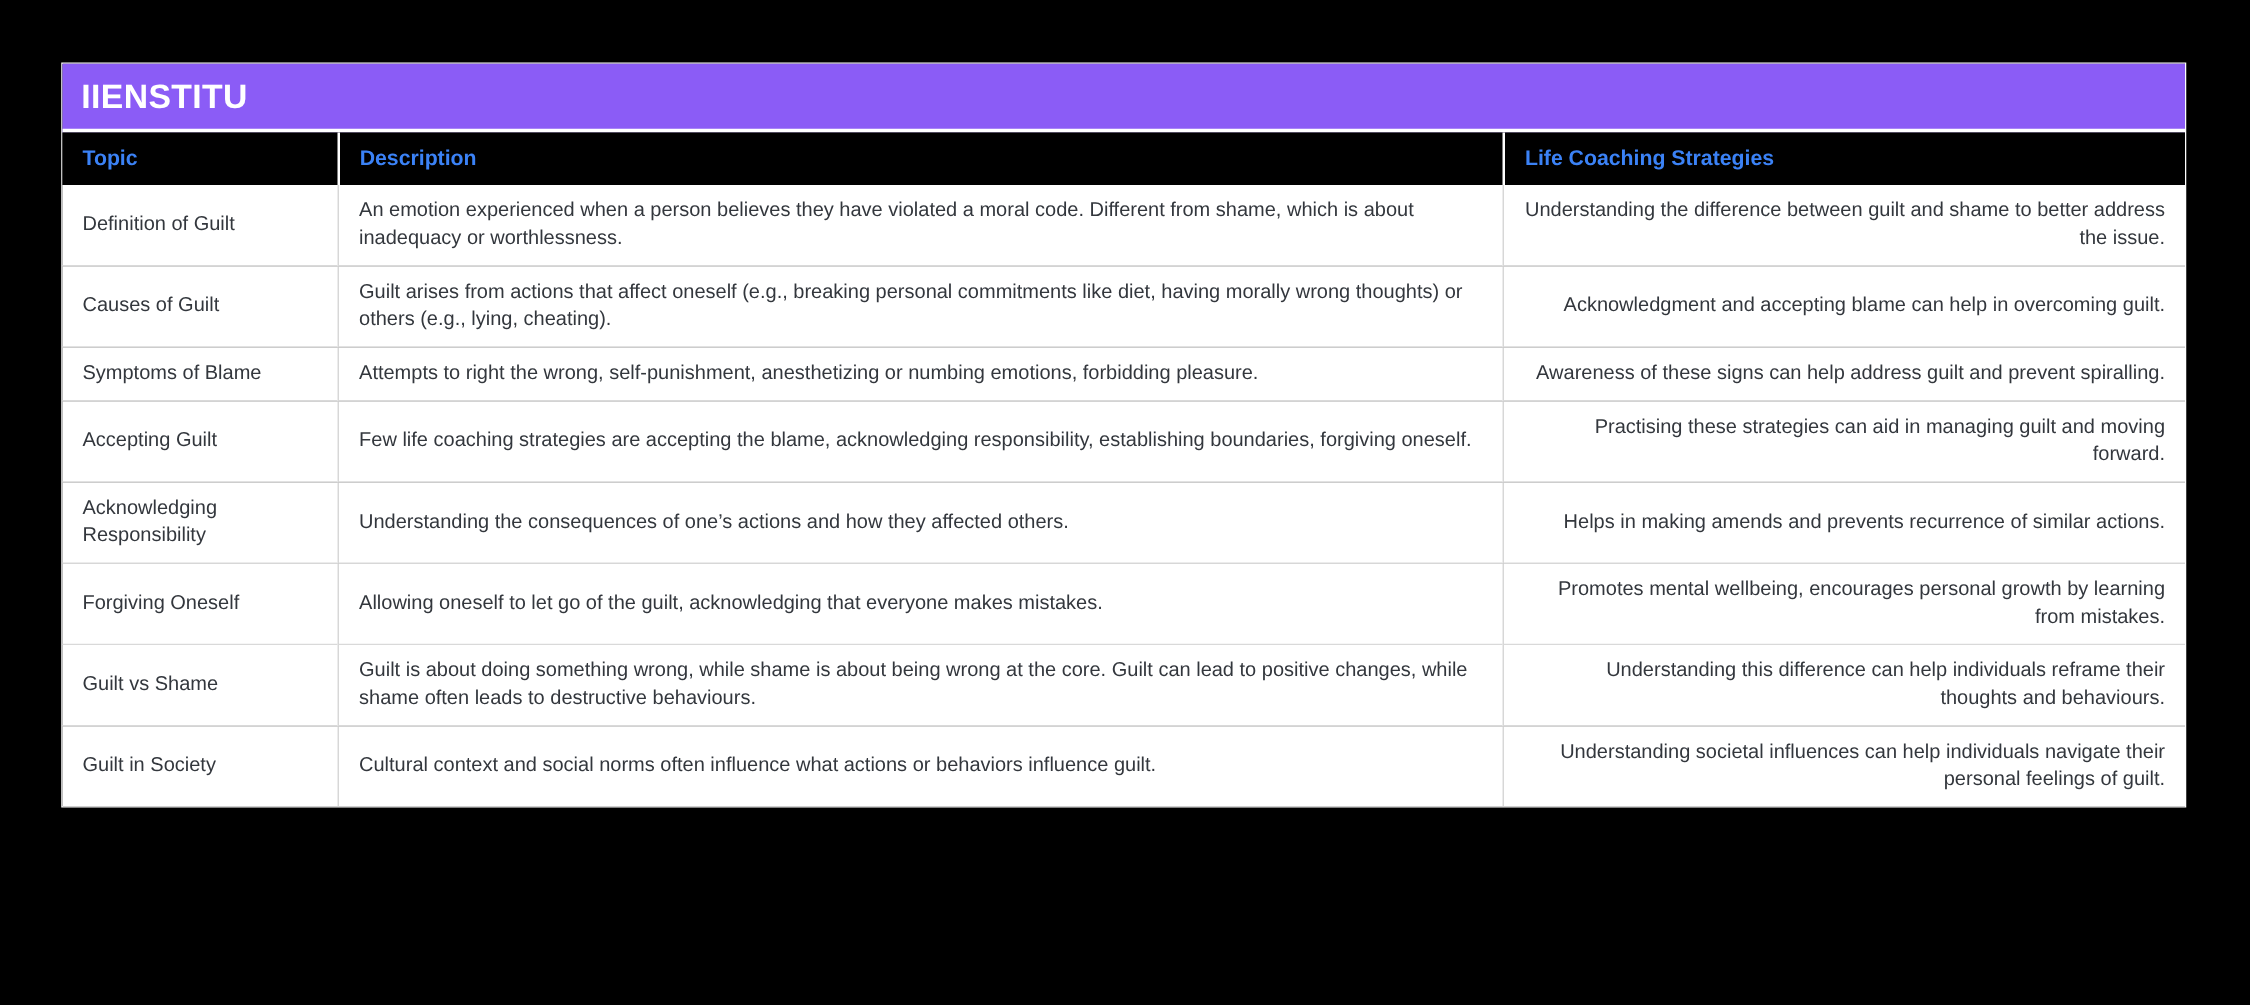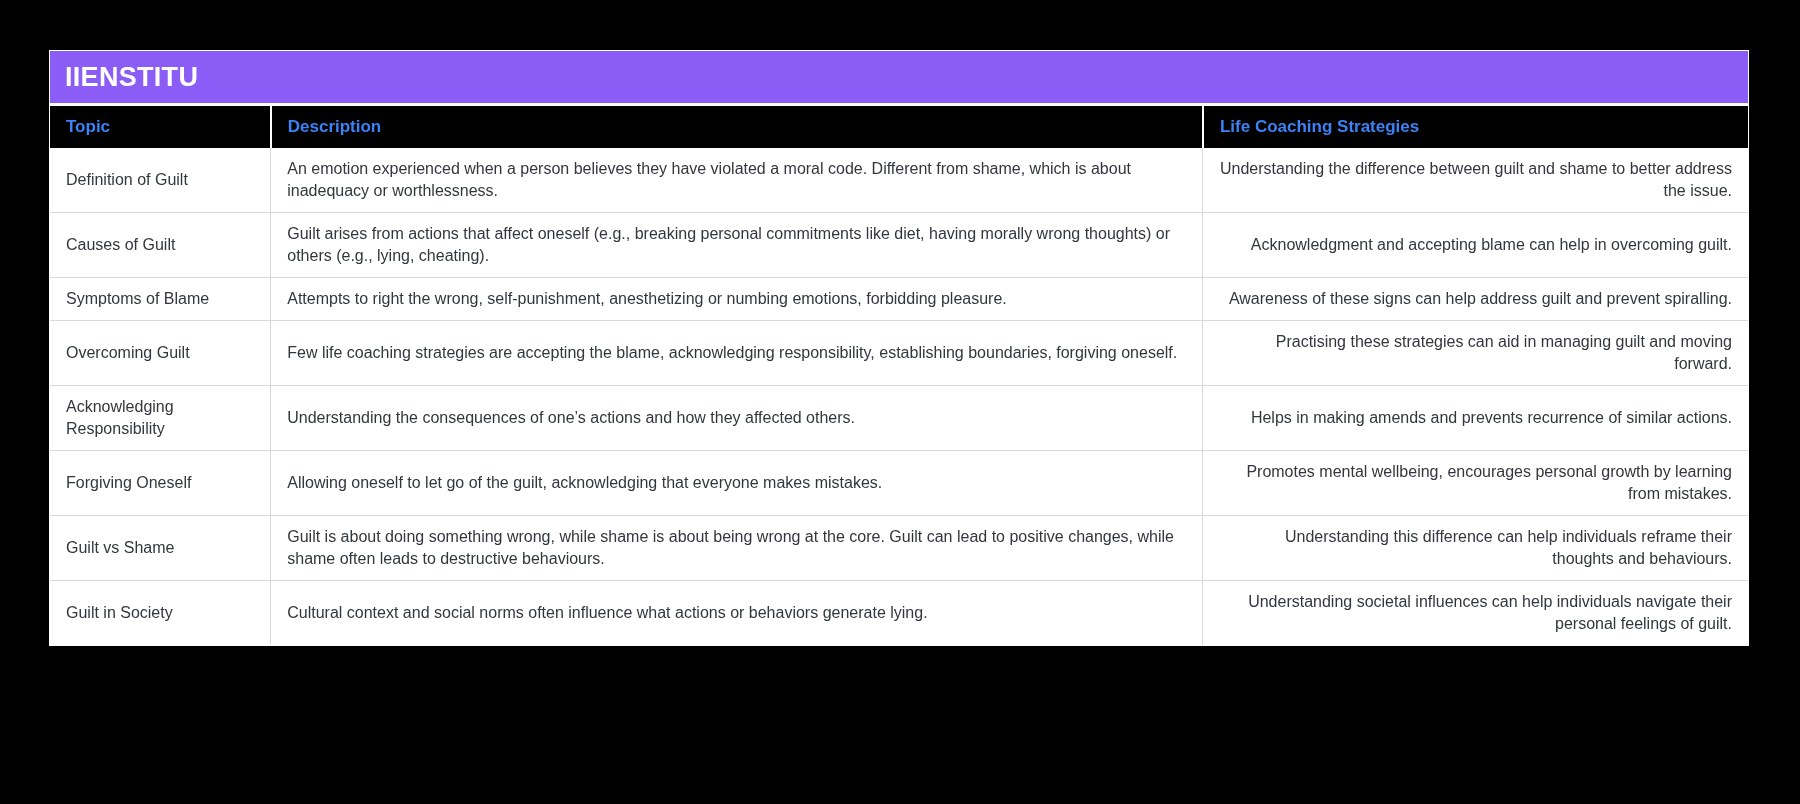--- a/index.html
+++ b/index.html
@@ -104,41 +104,41 @@
           <td>Causes of Guilt</td>
           <td>Guilt arises from actions that affect oneself (e.g., breaking personal commitments like diet, having morally wrong thoughts) or others (e.g., lying, cheating).</td>
           <td>Acknowledgment and accepting blame can help in overcoming guilt.</td>
         </tr>
         <tr>
           <td>Symptoms of Blame</td>
           <td>Attempts to right the wrong, self-punishment, anesthetizing or numbing emotions, forbidding pleasure.</td>
           <td>Awareness of these signs can help address guilt and prevent spiralling.</td>
         </tr>
         <tr>
-          <td>Overcoming Guilt</td>
+          <td>Accepting Guilt</td>
           <td>Few life coaching strategies are accepting the blame, acknowledging responsibility, establishing boundaries, forgiving oneself.</td>
           <td>Practising these strategies can aid in managing guilt and moving forward.</td>
         </tr>
         <tr>
           <td>Acknowledging Responsibility</td>
           <td>Understanding the consequences of one’s actions and how they affected others.</td>
           <td>Helps in making amends and prevents recurrence of similar actions.</td>
         </tr>
         <tr>
           <td>Forgiving Oneself</td>
           <td>Allowing oneself to let go of the guilt, acknowledging that everyone makes mistakes.</td>
           <td>Promotes mental wellbeing, encourages personal growth by learning from mistakes.</td>
         </tr>
         <tr>
           <td>Guilt vs Shame</td>
           <td>Guilt is about doing something wrong, while shame is about being wrong at the core. Guilt can lead to positive changes, while shame often leads to destructive behaviours.</td>
           <td>Understanding this difference can help individuals reframe their thoughts and behaviours.</td>
         </tr>
         <tr>
           <td>Guilt in Society</td>
-          <td>Cultural context and social norms often influence what actions or behaviors generate lying.</td>
+          <td>Cultural context and social norms often influence what actions or behaviors influence guilt.</td>
           <td>Understanding societal influences can help individuals navigate their personal feelings of guilt.</td>
         </tr>
       </tbody>
     </table>
 
   </div>
 </div>
 
 </body></html>

